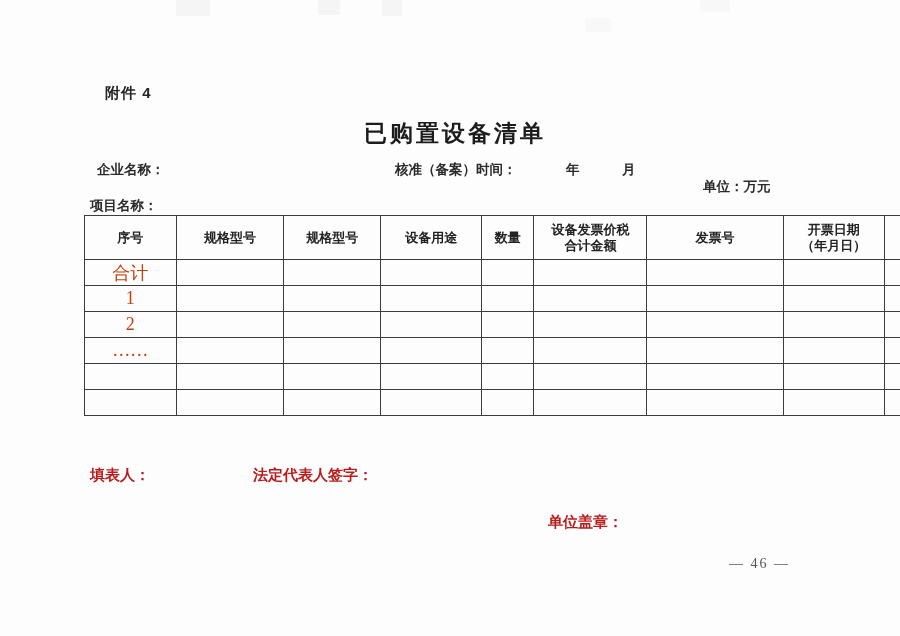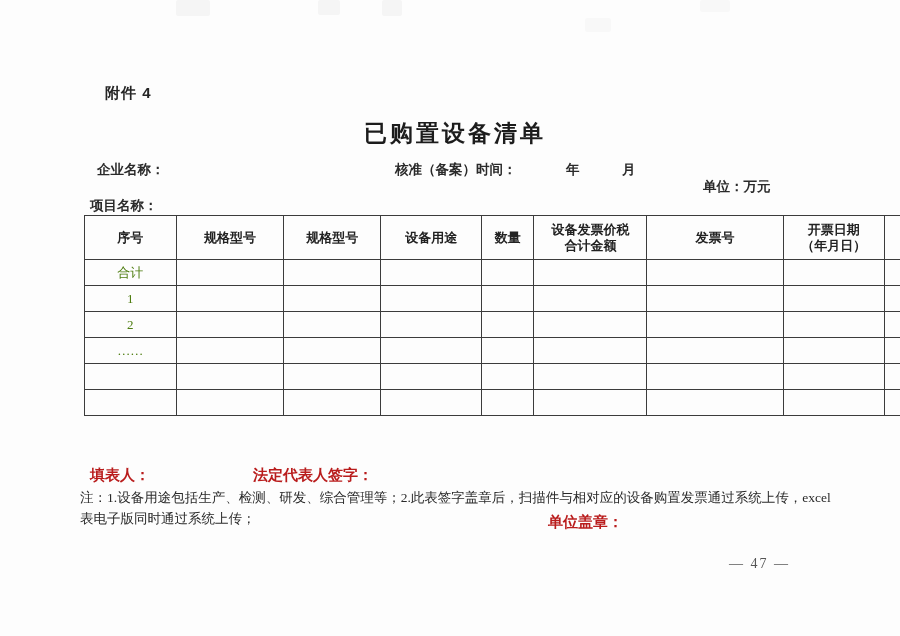--- a/index.html
+++ b/index.html
@@ -47,22 +47,22 @@
     border: 1.5px solid #3c3c3c;
     text-align: center; vertical-align: middle;
     overflow: hidden;
   }
   table.equip thead th {
     height: 44px; font-size: 13px; font-weight: 700;
     line-height: 16px; white-space: pre-line; color: #222;
     font-family: "Liberation Sans", sans-serif;
   }
   table.equip tbody td {
-    height: 26px; font-size: 13px; font-weight: 400;
-    font-family: "Liberation Serif", serif; color: #4d7c0f;
+    height: 26px; font-size: 18px; font-weight: 400;
+    font-family: "Liberation Serif", serif; color: #c2410c;
   }
 
   .commitment {
     position: absolute; left: 90px; top: 420px; width: 742px;
     font-size: 13.5px; line-height: 21px; color: #262626;
     font-family: "Liberation Serif", serif;
     white-space: pre-line;
   }
   .sig-label { position: absolute; top: 466px; font-size: 15px; font-weight: 700; color: #b91c1c; }
   .filler-label { left: 90px; }
@@ -198,18 +198,16 @@
           <td></td>
         </tr>
       </tbody>
     </table>
 
 
   <div class="sig-label filler-label">填表人：</div>
   <div class="sig-label legal-label">法定代表人签字：</div>
   <div class="sig-label seal-label">单位盖章：</div>
 
-  <div class="notes">注：1.设备用途包括生产、检测、研发、综合管理等；2.此表签字盖章后，扫描件与相对应的设备购置发票通过系统上传，excel
-表电子版同时通过系统上传；</div>
-
-  <div class="page-number">— 47 —</div>
+
+  <div class="page-number">— 46 —</div>
 
 </div>
 
 </body></html>

